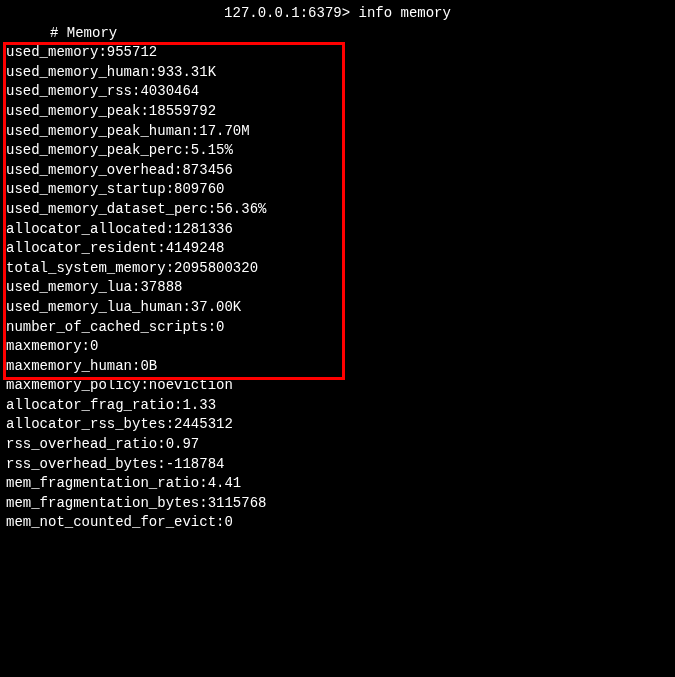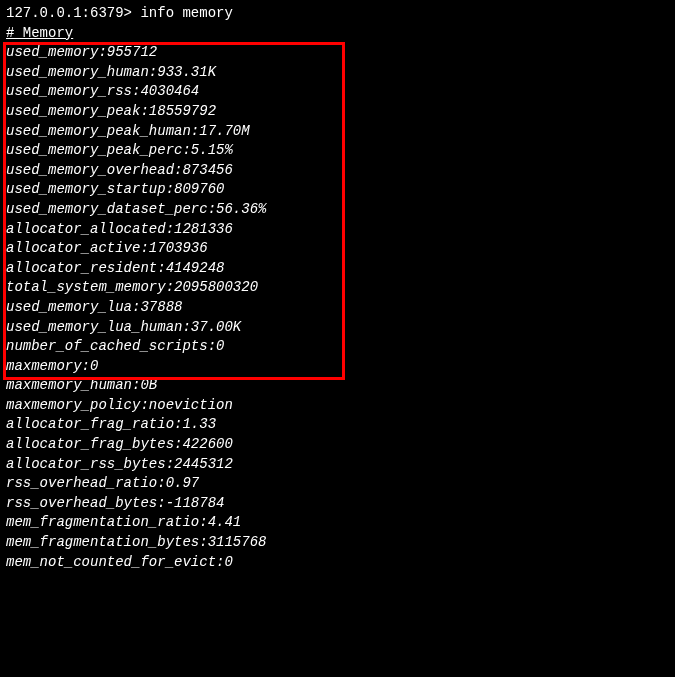--- a/index.html
+++ b/index.html
@@ -16,28 +16,28 @@
       padding: 4px 6px;
       width: 675px;
       height: 677px;
       overflow: hidden;
     }
     .terminal {
       position: relative;
     }
     .prompt-line {
       white-space: pre;
+      text-align: center;
     }
     .section-header {
       white-space: pre;
-      text-decoration: underline;
+      margin-left: 44px;
     }
     .output-line {
       white-space: pre;
-      font-style: italic;
     }
     .highlight-box {
       position: absolute;
       border: 3px solid #ff0000;
       pointer-events: none;
       top: 38px;
       left: -3px;
       width: 342px;
       height: 338px;
     }
@@ -52,33 +52,31 @@
       <div class="output-line">used_memory:955712</div>
       <div class="output-line">used_memory_human:933.31K</div>
       <div class="output-line">used_memory_rss:4030464</div>
       <div class="output-line">used_memory_peak:18559792</div>
       <div class="output-line">used_memory_peak_human:17.70M</div>
       <div class="output-line">used_memory_peak_perc:5.15%</div>
       <div class="output-line">used_memory_overhead:873456</div>
       <div class="output-line">used_memory_startup:809760</div>
       <div class="output-line">used_memory_dataset_perc:56.36%</div>
       <div class="output-line">allocator_allocated:1281336</div>
-      <div class="output-line">allocator_active:1703936</div>
       <div class="output-line">allocator_resident:4149248</div>
       <div class="output-line">total_system_memory:2095800320</div>
       <div class="output-line">used_memory_lua:37888</div>
     </div>
   <div id="rest-lines">
       <div class="output-line">used_memory_lua_human:37.00K</div>
       <div class="output-line">number_of_cached_scripts:0</div>
       <div class="output-line">maxmemory:0</div>
       <div class="output-line">maxmemory_human:0B</div>
       <div class="output-line">maxmemory_policy:noeviction</div>
       <div class="output-line">allocator_frag_ratio:1.33</div>
-      <div class="output-line">allocator_frag_bytes:422600</div>
       <div class="output-line">allocator_rss_bytes:2445312</div>
       <div class="output-line">rss_overhead_ratio:0.97</div>
       <div class="output-line">rss_overhead_bytes:-118784</div>
       <div class="output-line">mem_fragmentation_ratio:4.41</div>
       <div class="output-line">mem_fragmentation_bytes:3115768</div>
       <div class="output-line">mem_not_counted_for_evict:0</div>
     </div>
   <div class="highlight-box"></div>
 </div>
 

